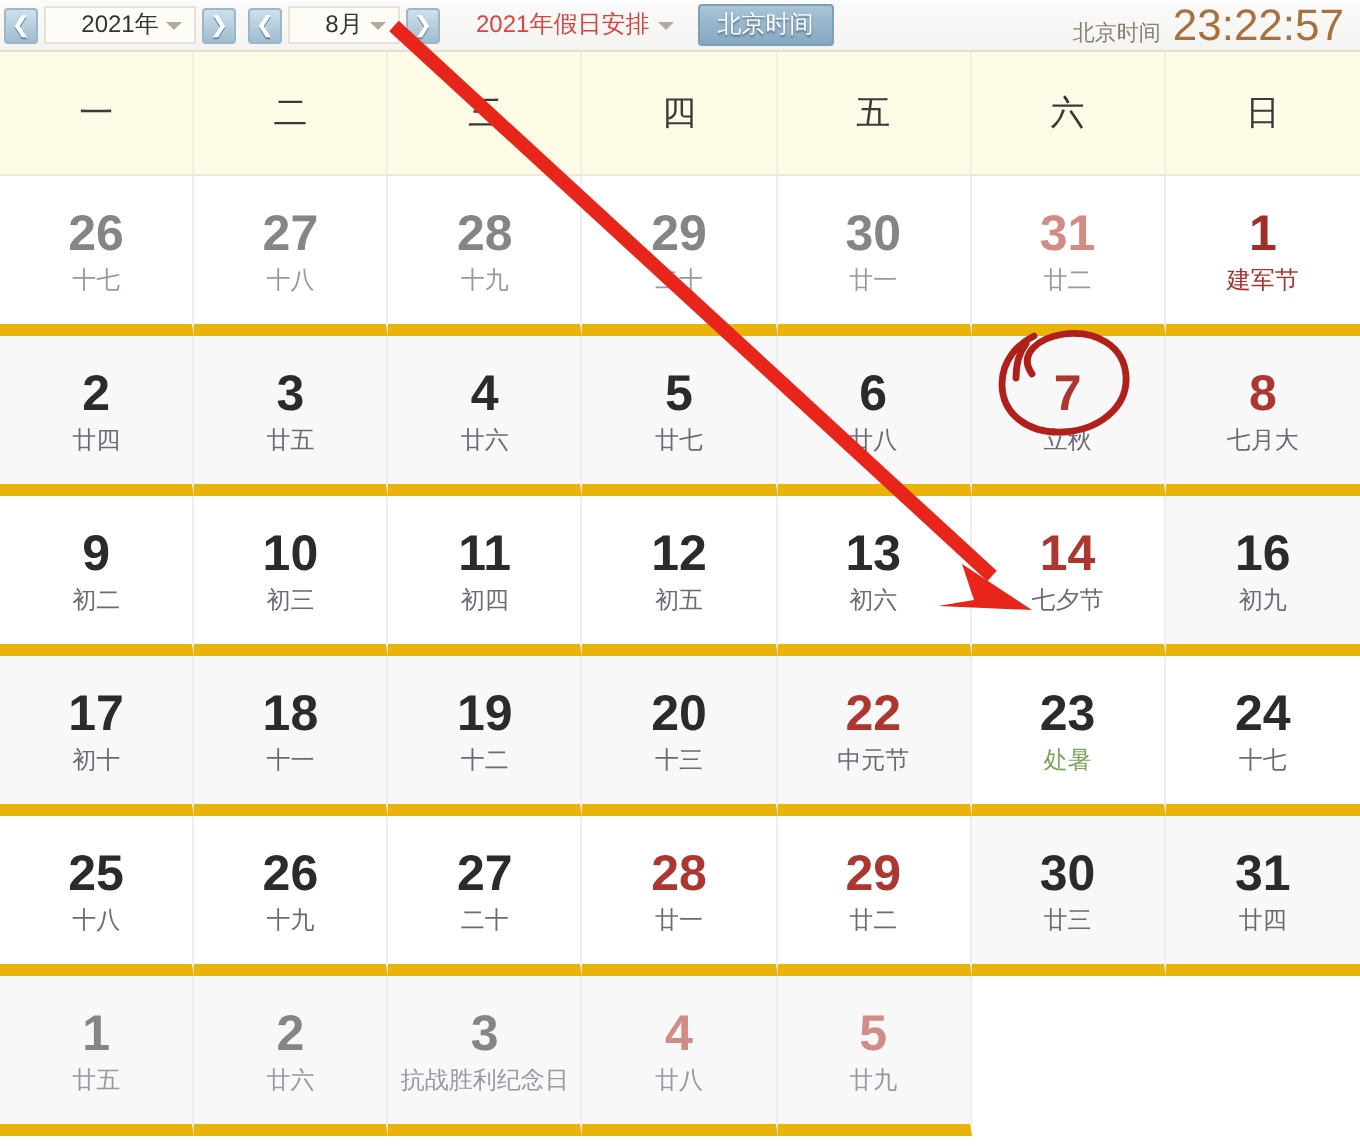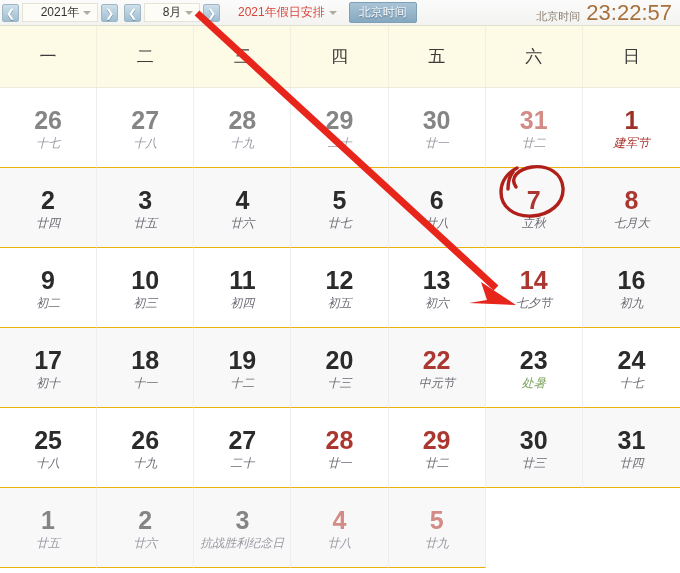--- a/index.html
+++ b/index.html
@@ -119,40 +119,39 @@
   .weekhead div:last-child{border-right:none;}
 
   .grid{
     display:grid;
     grid-template-columns:repeat(7,1fr);
     grid-auto-rows:80px;
   }
   .cell{
     position:relative;
     border-right:1px solid #eeeeee;
-    border-bottom:1px solid #eab308;
+    border-bottom:6px solid #eab308;
     box-sizing:border-box;
     display:flex;flex-direction:column;
     align-items:center;justify-content:center;
     background:#ffffff;
   }
   .cell:nth-child(7n){border-right:none;}
   .cell.alt{background:#f8f8f8;}
   .cell .num{
     font-size:25px;
     font-weight:bold;
     line-height:28px;
     color:#2b2b2b;
     margin-bottom:2px;
   }
   .cell .sub{
     font-size:12px;
     line-height:14px;
     color:#6d6a74;
-    font-style:italic;
   }
   
   .cell.weekend .num{color:#ab3730;}
   .cell.weekend .sub{color:#6d6a74;}
   .cell.other .num{color:#858585;font-weight:bold;}
   .cell.other .sub{color:#9a97a2;}
   .cell.other.weekend .num{color:#d38b86;}
   .cell.festival .num{color:#9e2f27;}
   .sub.fest{color:#a8342c;}
   .sub.term{color:#7aa35c;}

